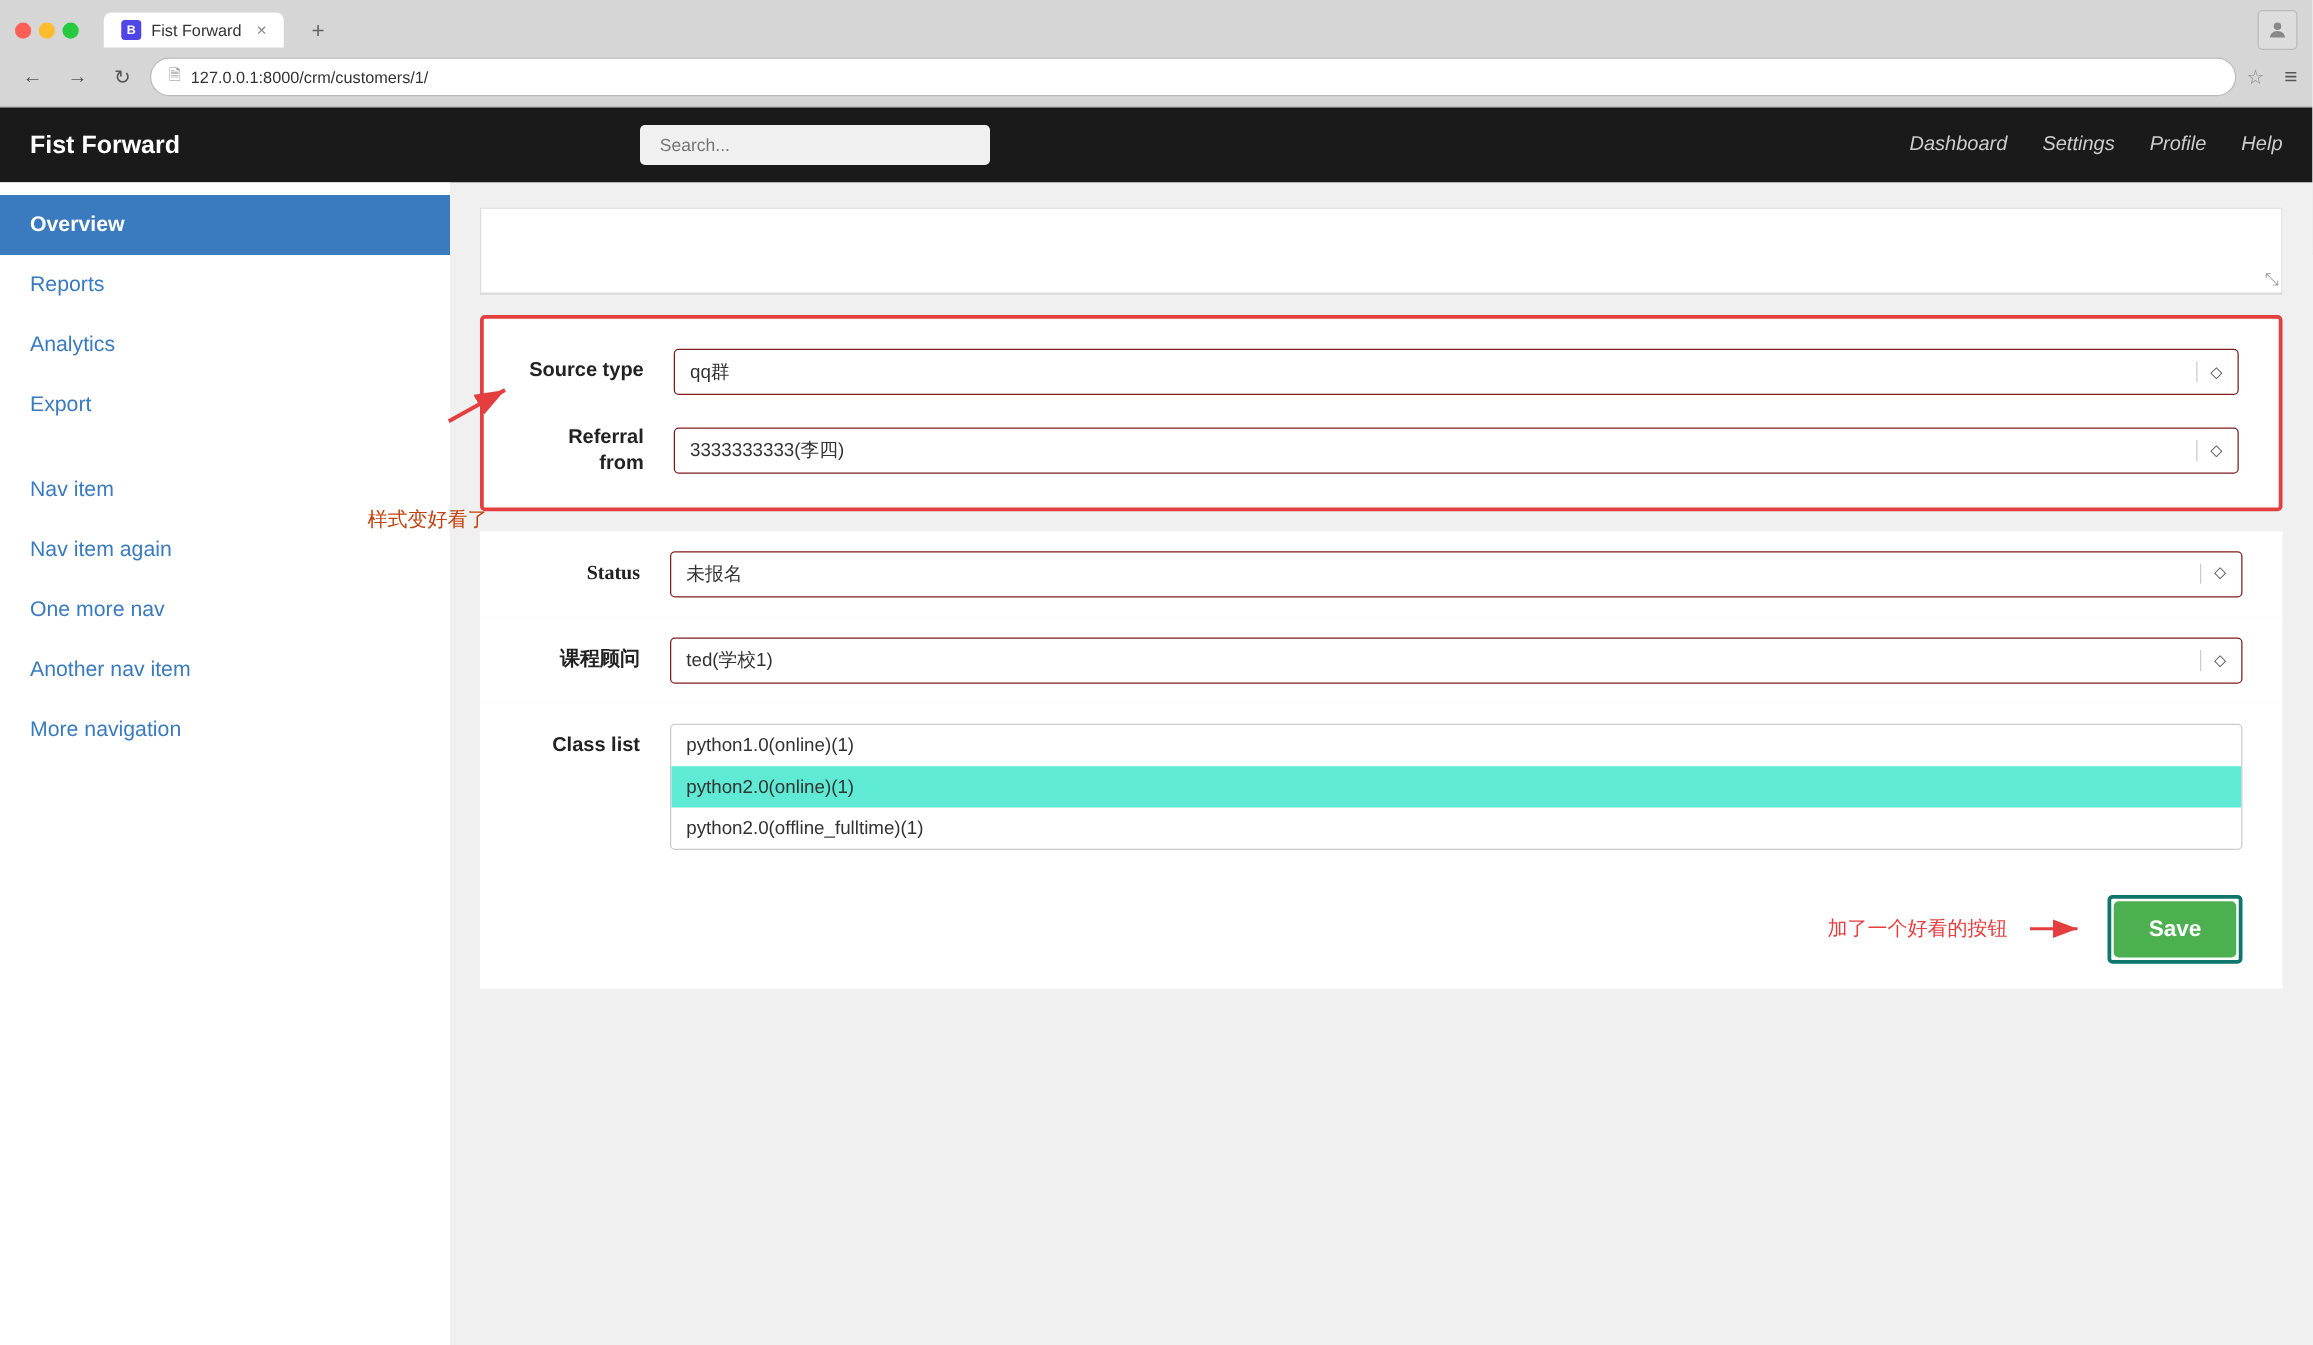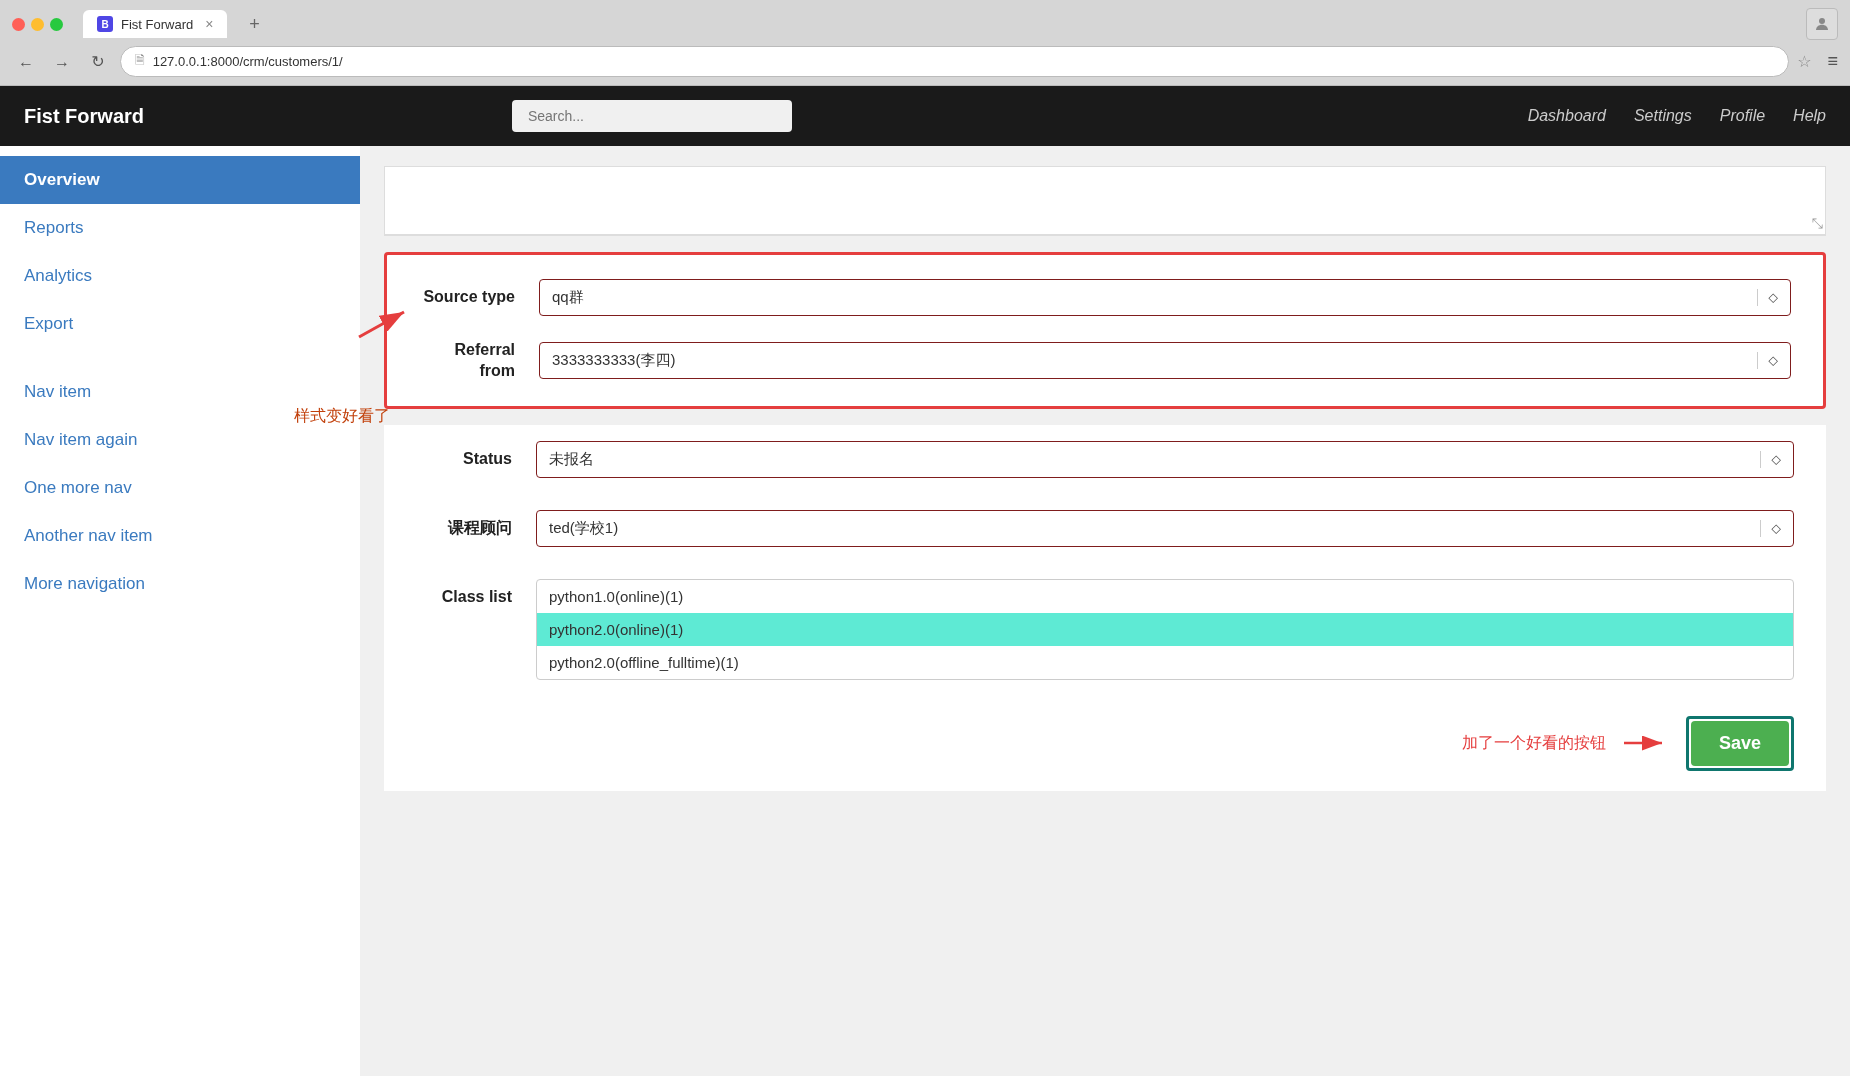--- a/index.html
+++ b/index.html
@@ -172,21 +172,21 @@
         <div class="form-group">
           <div class="form-label">Referral from</div>
           <div class="form-control">
             <span class="form-control-text">3333333333(李四)</span>
             <span class="form-control-arrow">⬦</span>
           </div>
         </div>
       </div>
     </div>
 
-    <div class="section-container" style="padding: 16px 32px; margin-bottom:0;">
+    <div class="section-container" style="padding: 16px 32px; margin-bottom:0;font-family:Liberation Serif, serif;">
       <div class="form-group" style="margin-bottom:0;">
         <div class="form-label">Status</div>
         <div class="form-control">
           <span class="form-control-text">未报名</span>
           <span class="form-control-arrow">⬦</span>
         </div>
       </div>
     </div>
 
     <div class="section-container" style="padding: 16px 32px; margin-bottom:0;">

